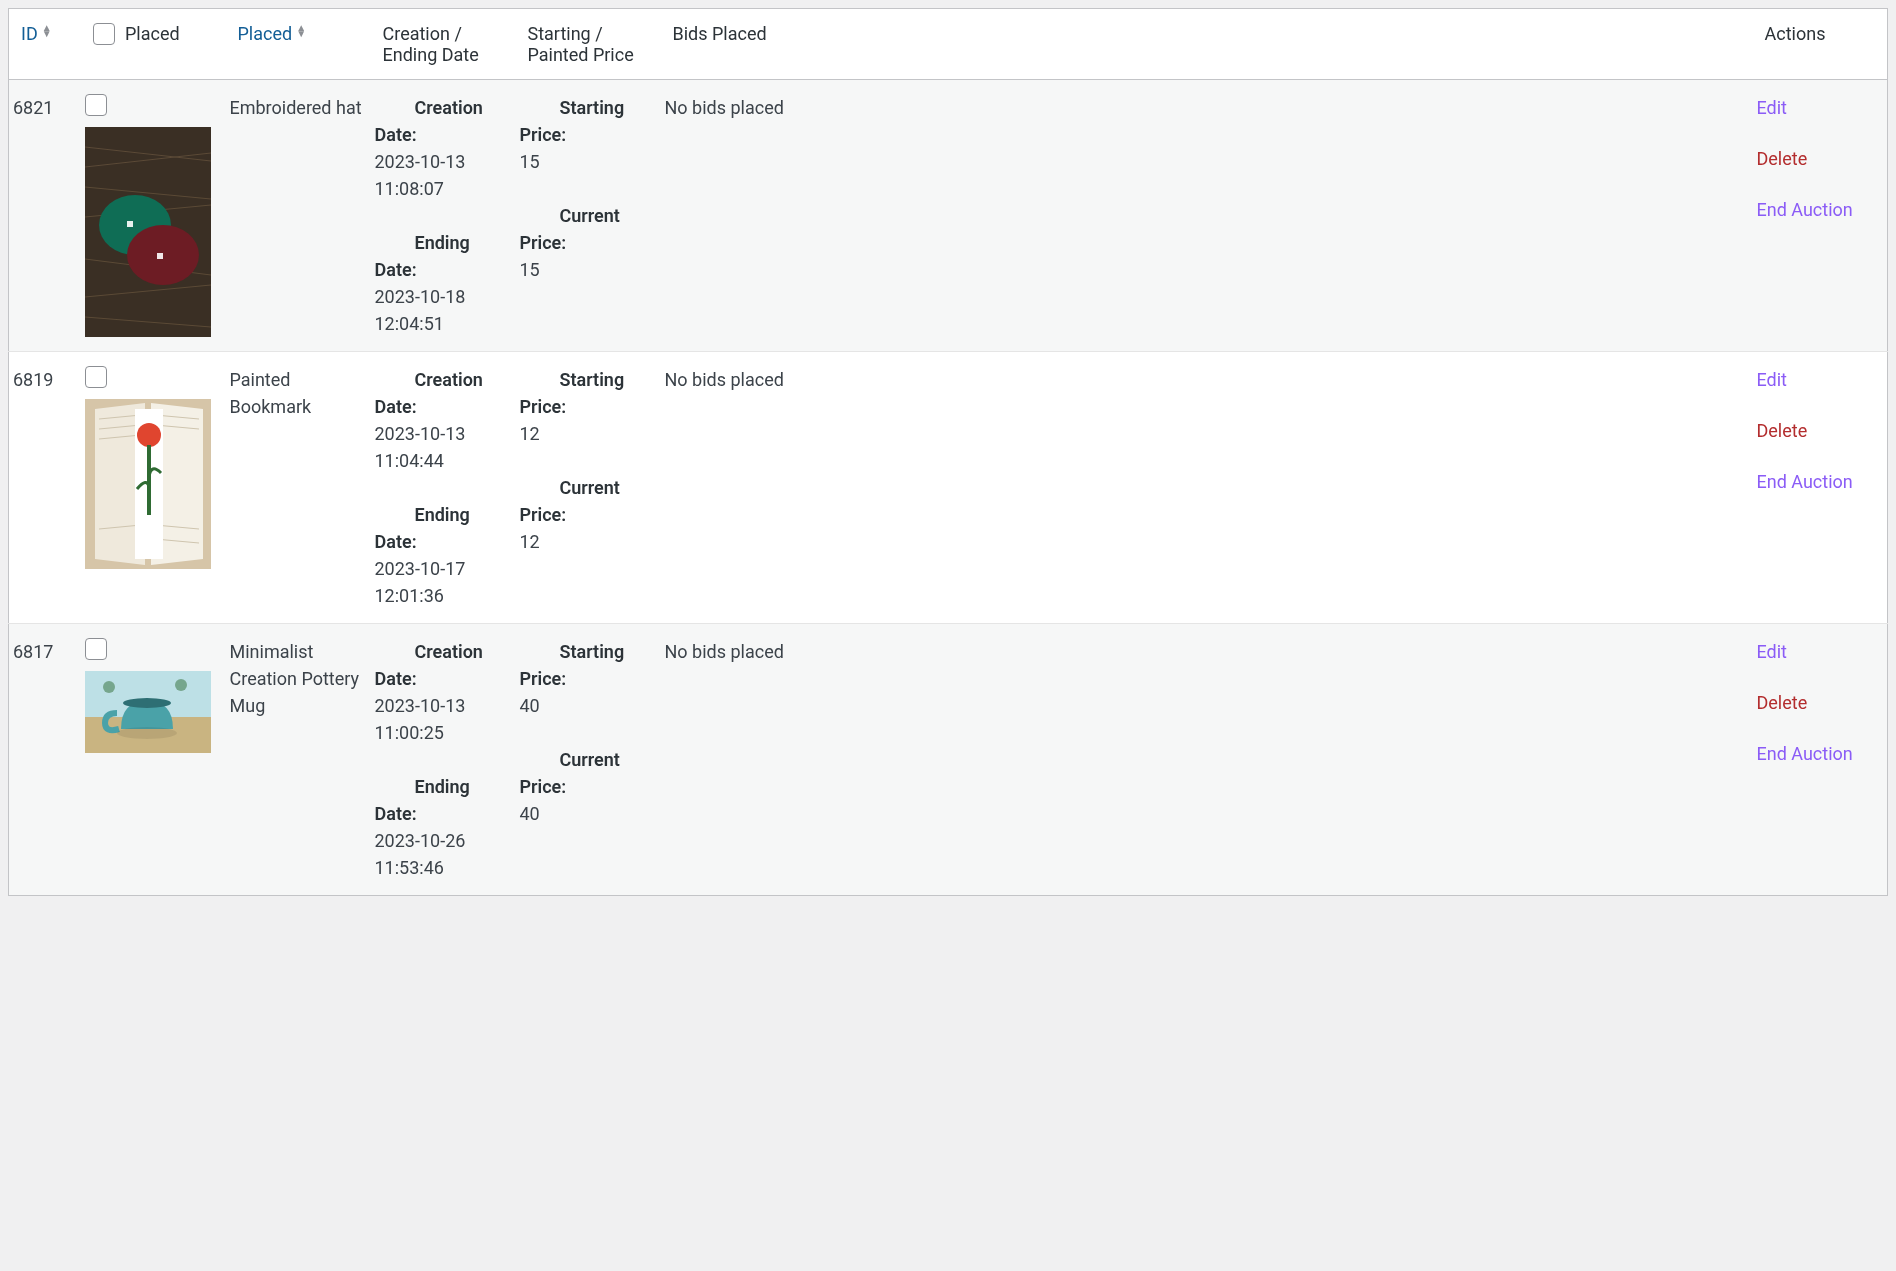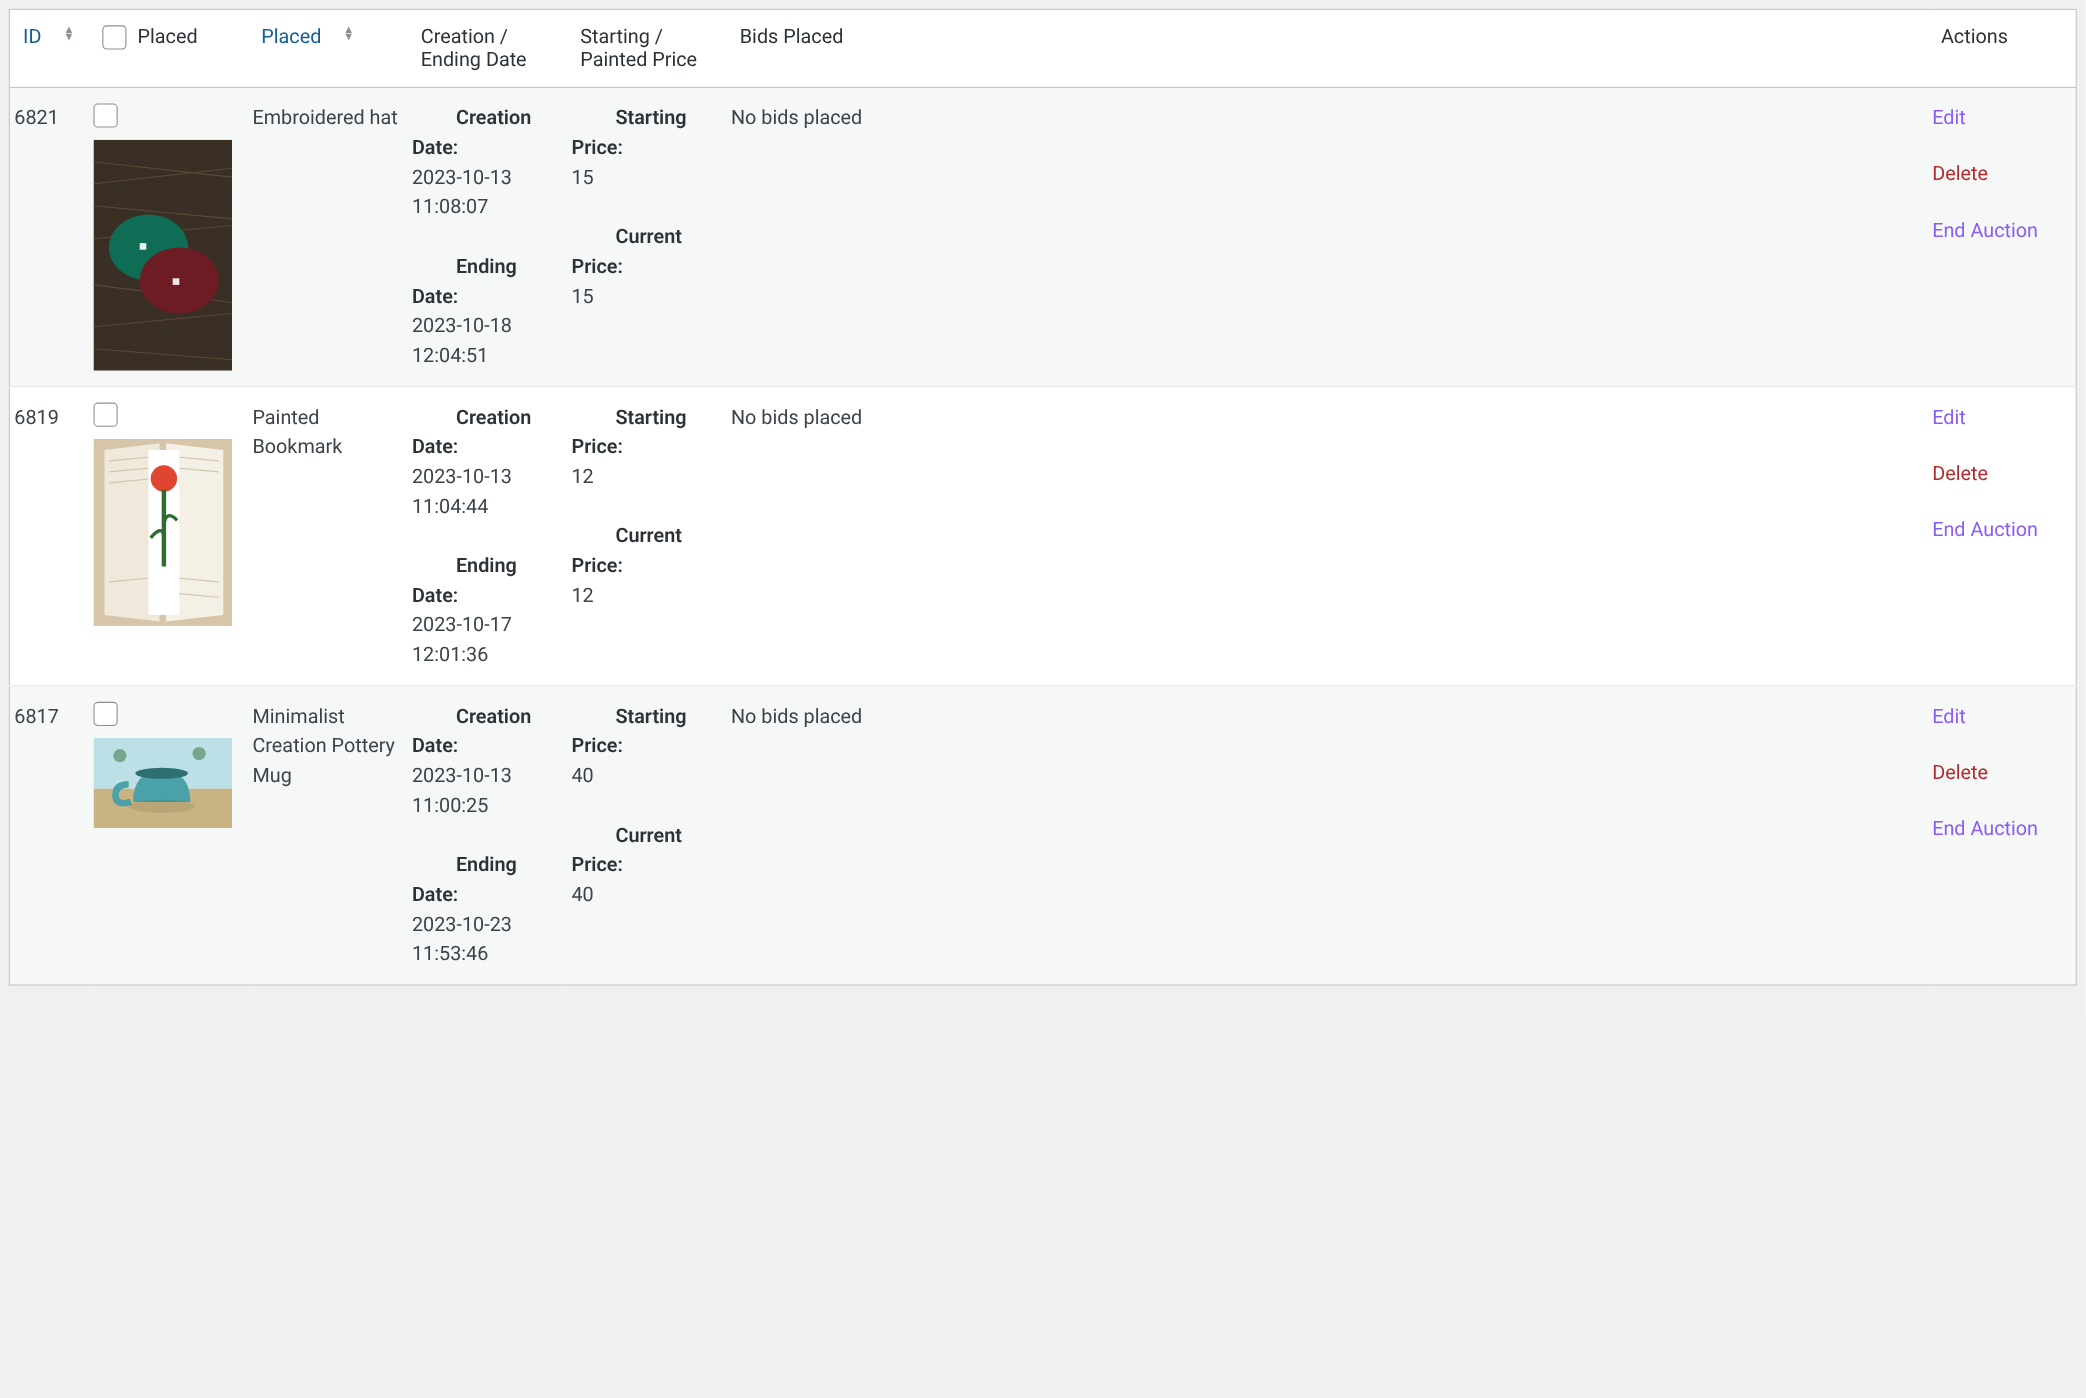--- a/index.html
+++ b/index.html
@@ -25,21 +25,21 @@
       background: #fff;
       vertical-align: top;
       color: #2c3338;
       font-size: 18px;
     }
     th.sortable a {
       color: #135e96;
       text-decoration: none;
       display: inline-flex;
       align-items: center;
-      gap: 20px;
+      gap: 4px;
     }
     .sort-icon {
       display: inline-flex;
       flex-direction: column;
       line-height: 0;
       font-size: 10px;
       color: #8c8f94;
     }
     .sort-icon span { display: block; height: 6px; }
     tbody tr:nth-child(odd) { background: #f6f7f7; }
@@ -238,21 +238,21 @@
           <path d="M32 42 Q20 42 20 52 Q20 62 34 58" stroke="#4aa2a8" stroke-width="6" fill="none"></path>
           <ellipse cx="62" cy="62" rx="30" ry="6" fill="#000" opacity="0.08"></ellipse>
         </svg>
       </td>
       <td>Minimalist Creation Pottery Mug</td>
       <td>
         <div><span class="label-strong">Creation Date:</span></div>
         <div>2023-10-13 11:00:25</div>
         <br>
         <div><span class="label-strong">Ending Date:</span></div>
-        <div>2023-10-23 11:53:46</div>
+        <div>2023-10-26 11:53:46</div>
       </td>
       <td>
         <div><span class="label-strong">Starting Price:</span></div>
         <div>40</div>
         <br>
         <div><span class="label-strong">Current Price:</span></div>
         <div>40</div>
       </td>
       <td>No bids placed</td>
       <td class="actions">

